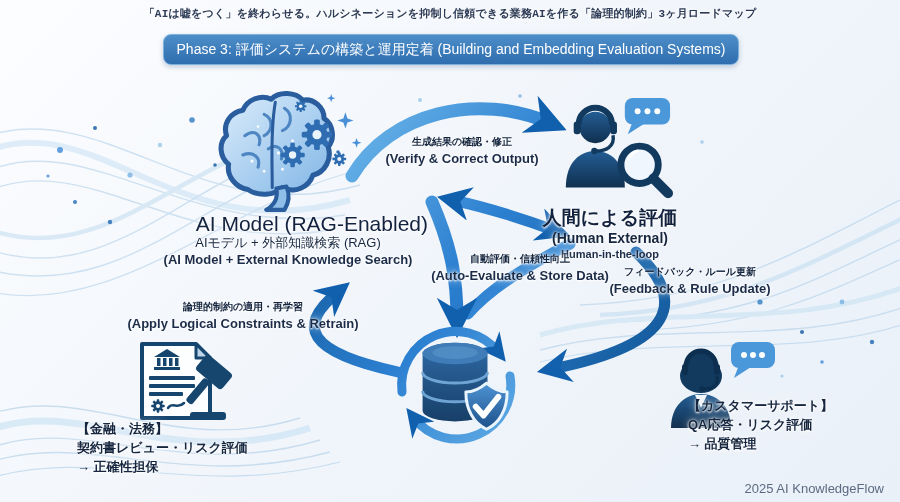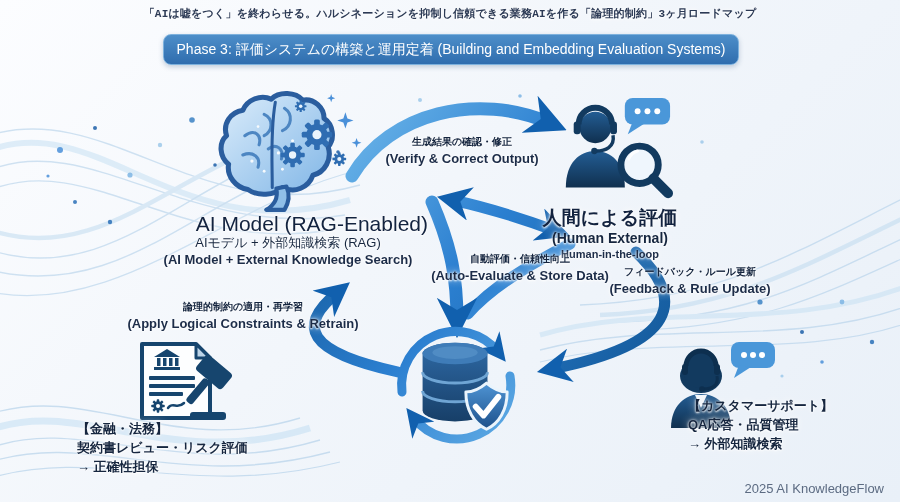--- a/index.html
+++ b/index.html
@@ -326,19 +326,19 @@
     <g stroke="#0d2f4f" fill="none">
       <path d="M27,28 A15,15 0 0 1 57,28" stroke-width="5"></path>
       <path d="M58,38 C60,48 52,51 45,51" stroke-width="3"></path>
     </g>
     <rect x="23" y="26" width="6" height="11" rx="3" fill="#0d2f4f"></rect>
     <rect x="55" y="26" width="6" height="11" rx="3" fill="#0d2f4f"></rect>
     <circle cx="43" cy="51" r="2.8" fill="#0d2f4f"></circle>
   </svg>
   <div class="abs z2 usecase halo" style="left:640px;top:396px;width:160px;margin-left:48px;">
     <div>【カスタマーサポート】</div>
-    <div>QA応答・品質管理</div>
-    <div>→ 外部知識検索</div>
+    <div>QA応答・リスク評価</div>
+    <div>→ 品質管理</div>
   </div>
 
   <div class="abs z2 footer">2025 AI KnowledgeFlow</div>
 
 </div>
 
 </body></html>

